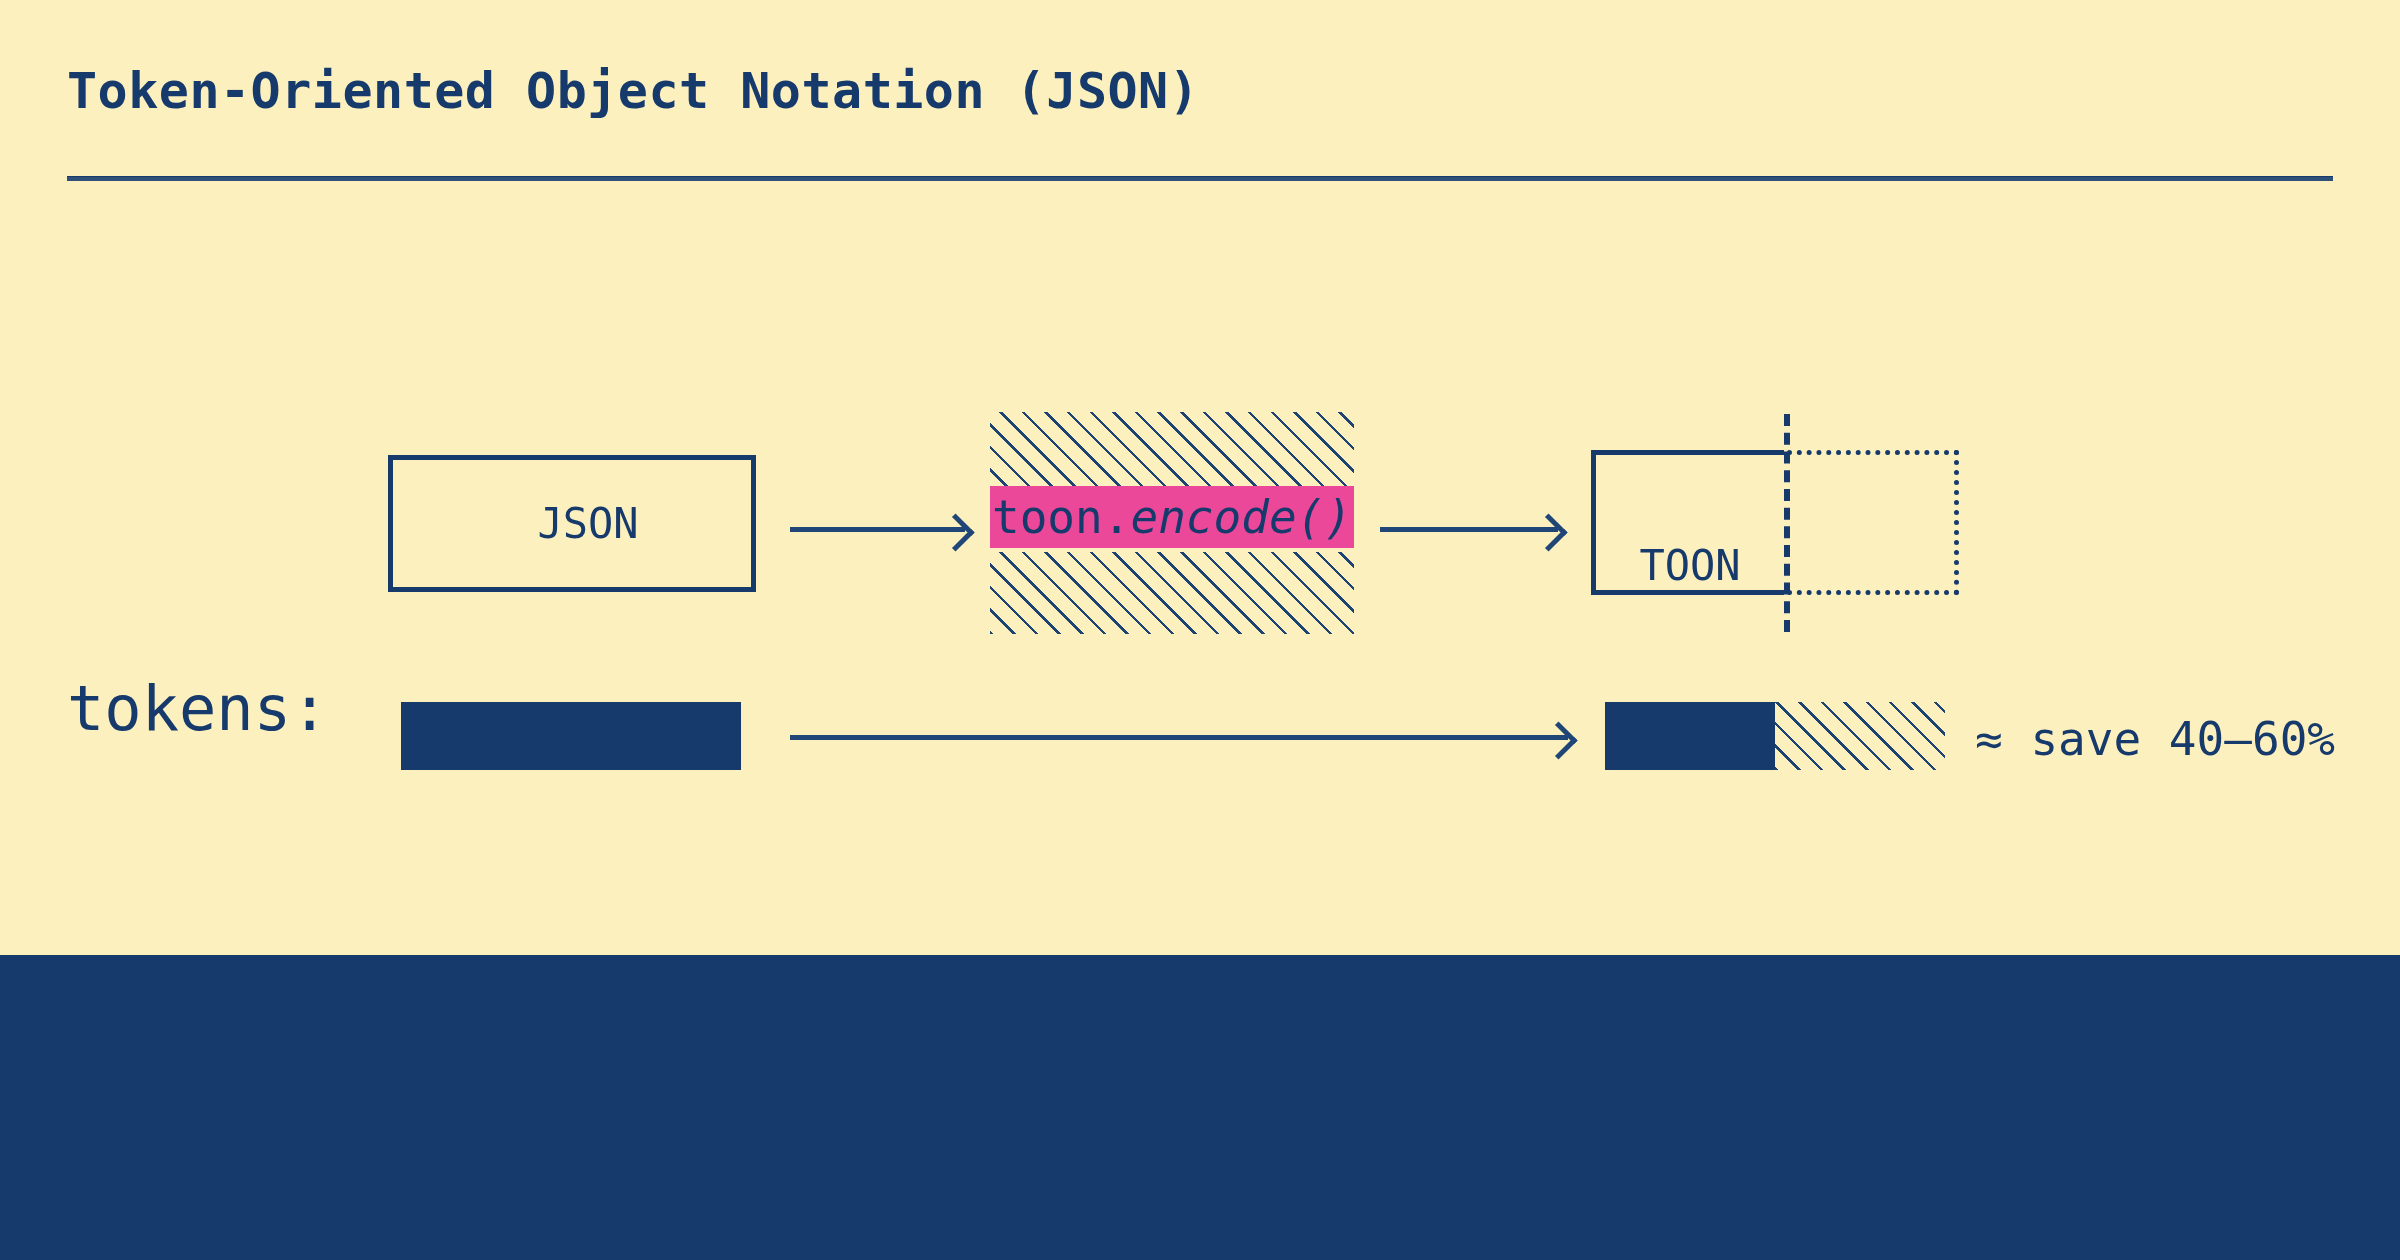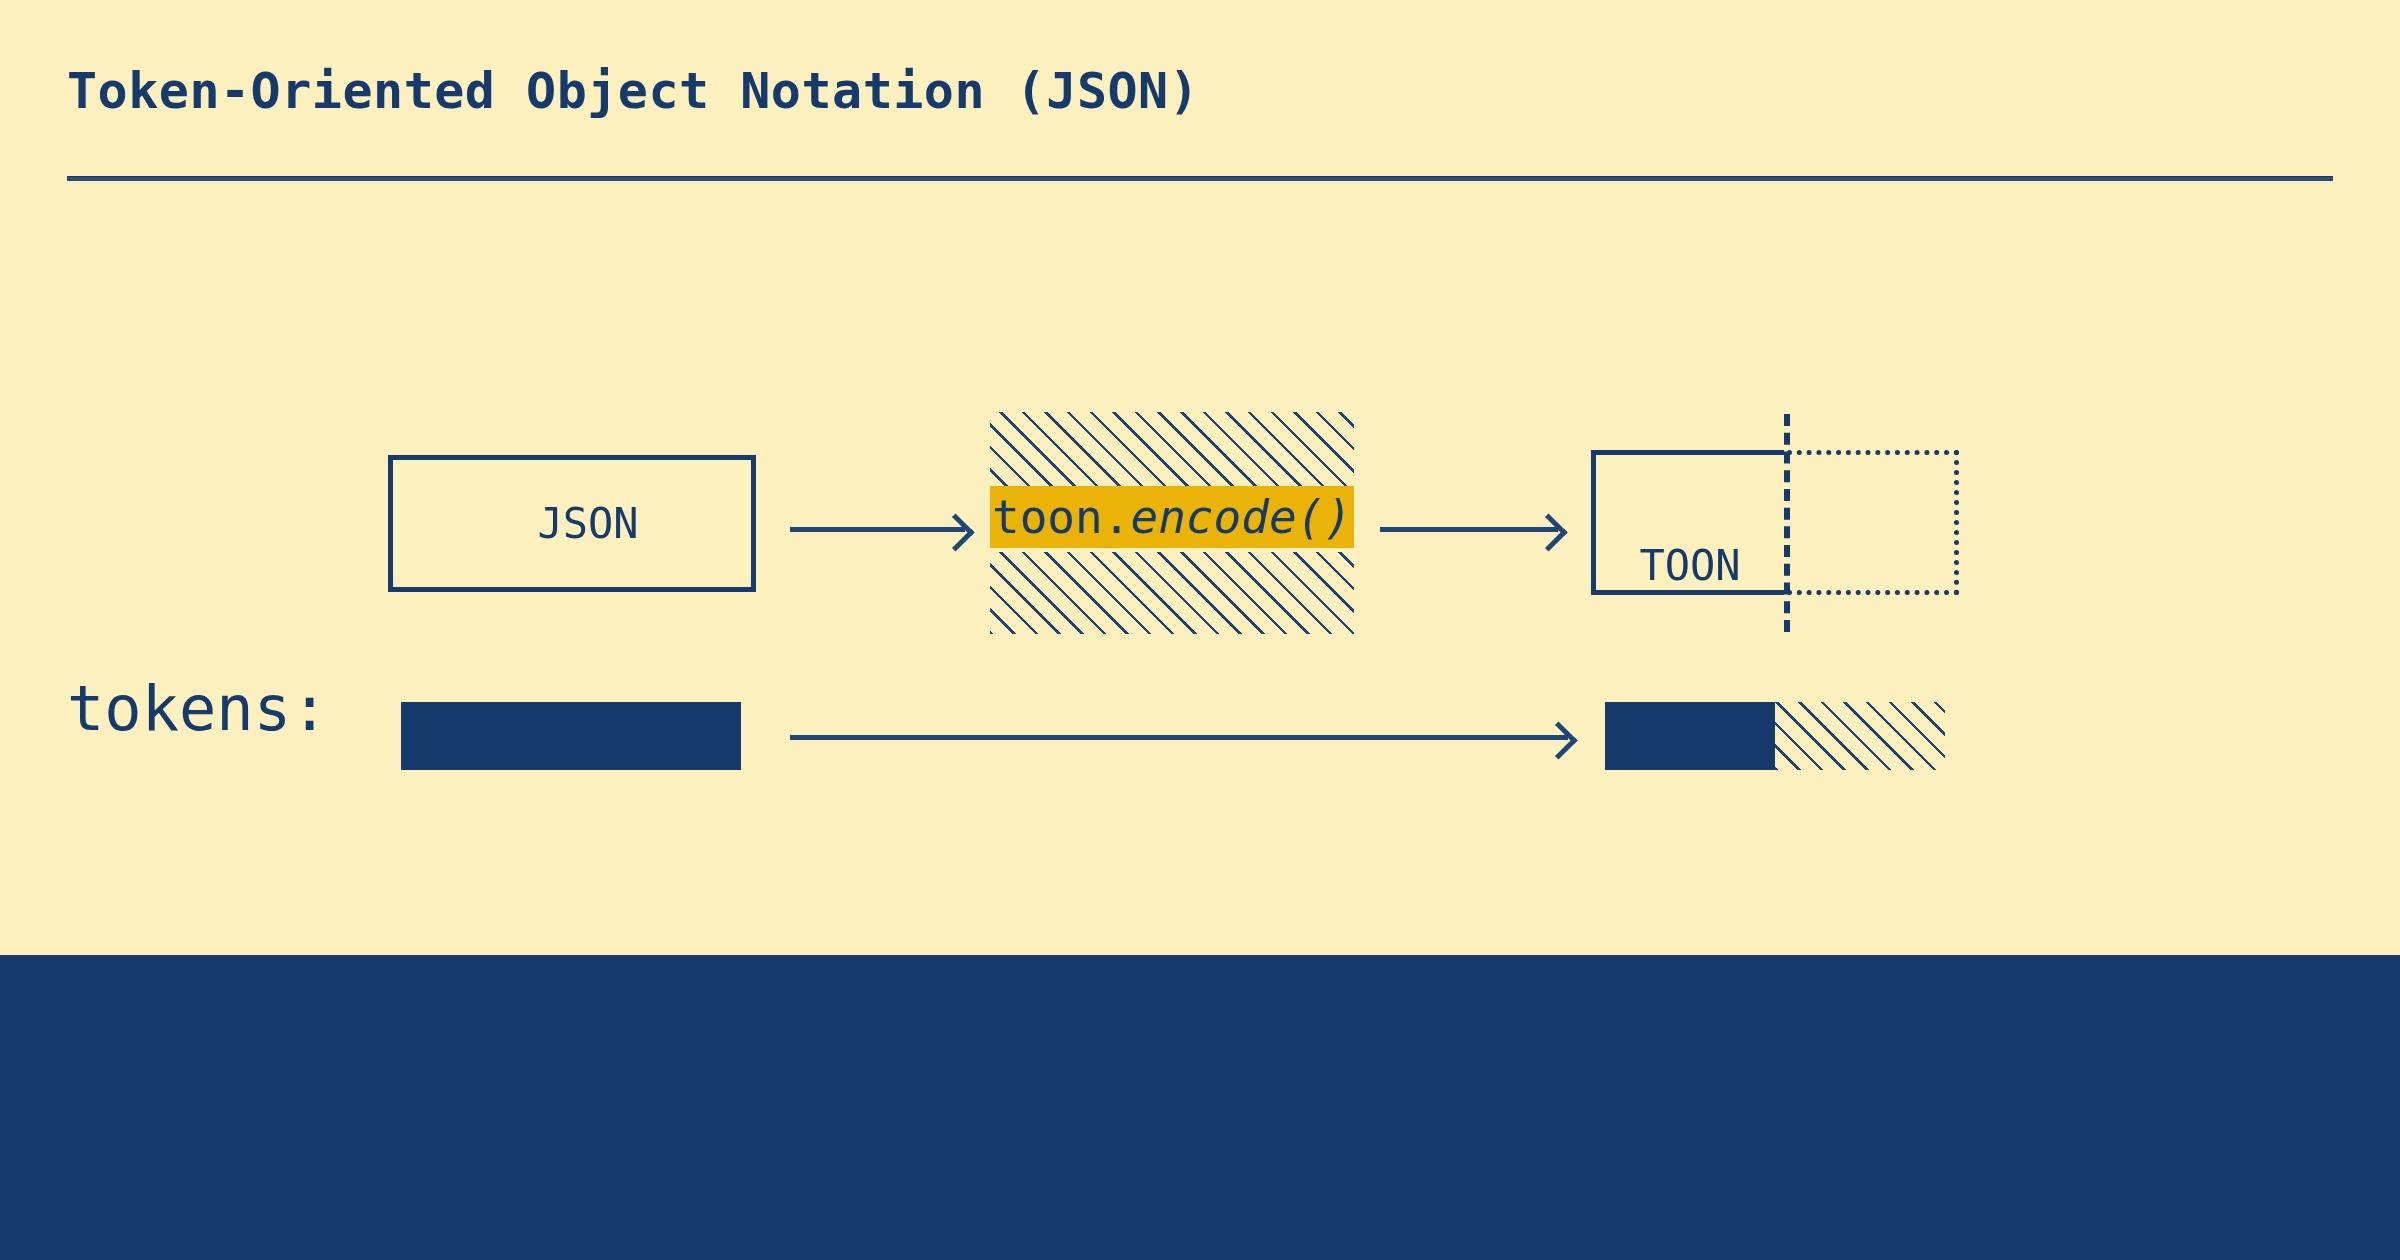--- a/index.html
+++ b/index.html
@@ -85,21 +85,21 @@
   .hatch-band.bottom { top: 140px; height: 82px; }
   .hatch-label {
     position: absolute;
     left: 0;
     top: 74px;
     width: 100%;
     height: 62px;
     display: flex;
     align-items: center;
     justify-content: center;
-    background: #eab308;
+    background: #ec4899;
     color: #163a6b;
     font-size: 46px;
     white-space: nowrap;
   }
   .hatch-label .ital { font-style: italic; }
 
   
   #toon-group {
     position: absolute;
     left: 1591px;
@@ -261,20 +261,21 @@
 
   <div id="json-bar"></div>
 
   <div class="arrow" id="arrow-tokens"></div>
 
   <div id="toon-bar-group">
     <div id="toon-bar-solid"></div>
     <div id="toon-bar-hatch"></div>
   </div>
 
+  <div class="savings">≈ save 40–60%</div>
 
   <div class="sample-panel">
     
 
     
 
     
   </div>
 
 </div>

